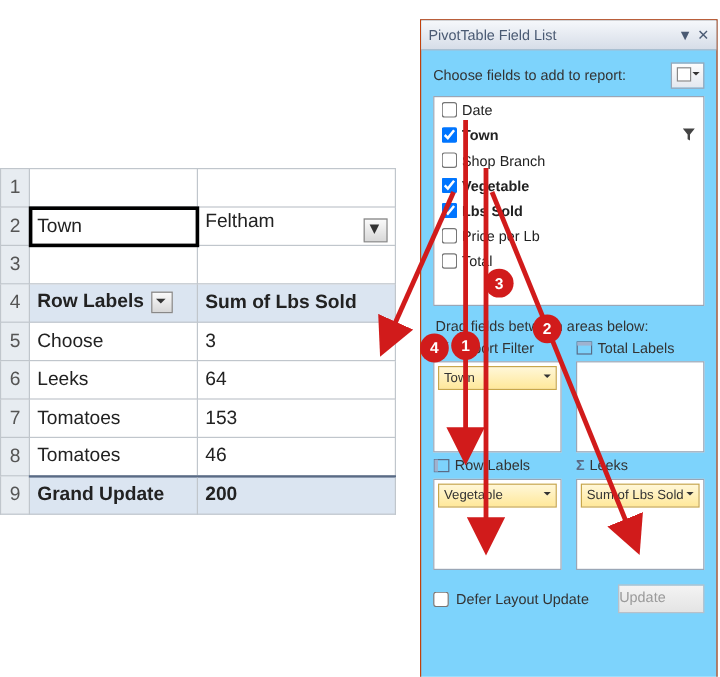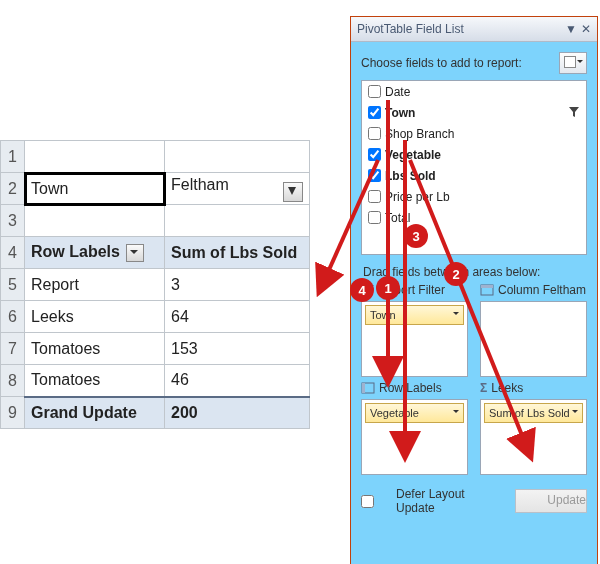--- a/index.html
+++ b/index.html
@@ -1,21 +1,21 @@
 <!DOCTYPE html>
 <html><head>
 <meta charset="utf-8">
 <style>
   html,body{margin:0;padding:0;font-family:"Segoe UI",Tahoma,sans-serif;font-size:12px;background:#fff;width:600px;height:564px;overflow:hidden;position:relative}
   
   .sheet{position:absolute;left:0;top:140px;border-collapse:collapse}
   .sheet td, .sheet th{border:1px solid #c0c6cc;height:32px;box-sizing:border-box;font-size:16px;padding:0 6px;text-align:left;vertical-align:middle;color:#222}
   .sheet .rowhdr{background:#e7ecf1;color:#555;width:24px;text-align:center;font-weight:normal}
   .colA{width:140px}
-  .colB{width:145px}
+  .colB{width:165px}
   .sheet .sel{background:#fff;outline:3px solid #000;outline-offset:-2px;font-weight:normal}
   .sheet .hdrRow td{background:#dbe5f1}
   .sheet .bold{font-weight:bold}
   .sheet .grand{border-top:2px solid #5a6b85}
   .num{text-align:right}
   .dropBtn{display:inline-block;width:16px;height:16px;border:1px solid #888;background:linear-gradient(#fafafa,#d8d8d8);vertical-align:middle;margin-left:6px;position:relative}
   .dropBtn::after{content:"";position:absolute;left:3px;top:5px;border:4px solid transparent;border-top-color:#333}
   .filterBtn{display:inline-block;width:18px;height:18px;border:1px solid #888;background:linear-gradient(#fafafa,#d8d8d8);vertical-align:middle;position:relative;float:right;margin-top:6px}
   .filterBtn::after{content:"";position:absolute;left:4px;top:4px;width:0;height:0;border:4px solid transparent;border-top:8px solid #333}
   
@@ -35,24 +35,24 @@
   .field .lbl{flex:1}
   .field .bold{font-weight:bold}
   .field .funnel{width:12px;height:12px;color:#444}
   .mid-label{margin:10px 0 4px 2px;color:#333}
   .areas{display:grid;grid-template-columns:1fr 1fr;grid-template-rows:auto 76px auto 76px;column-gap:12px;row-gap:4px;padding:0 0 4px 0}
   .areaHdr{display:flex;align-items:center;gap:4px;color:#333;font-size:12px}
   .areaHdr svg{width:14px;height:14px}
   .areaBox{border:1px solid #9aa6b6;background:#fff;padding:3px}
   .chip{height:18px;border:1px solid #c7a64b;background:linear-gradient(#fff7d8,#ffe89a);font-size:11px;display:flex;align-items:center;padding:0 4px;color:#333;position:relative}
   .chip::after{content:"";position:absolute;right:4px;top:6px;border:3px solid transparent;border-top-color:#333}
-  .bottom-row{display:flex;align-items:center;gap:22px;padding:8px 0 10px 0}
+  .bottom-row{display:flex;align-items:center;gap:6px;padding:8px 0 10px 0}
   .bottom-row .txt{flex:1;color:#333}
   .bottom-row input{margin:0;width:13px;height:13px}
-  .updBtn{width:70px;height:22px;border:1px solid #b9c0c9;background:linear-gradient(#f3f3f3,#e4e4e4);color:#9a9a9a;text-align:right;line-height:20px;font-size:12px}
+  .updBtn{width:70px;height:22px;border:1px solid #b9c0c9;background:linear-gradient(#f3f3f3,#e4e4e4);color:#9a9a9a;text-align:left;line-height:20px;font-size:12px}
   
   .overlay{position:absolute;left:0;top:0;width:600px;height:564px;pointer-events:none}
   .badge{fill:#d11b1b}
   .badgeTxt{fill:#fff;font:bold 13px sans-serif;text-anchor:middle;dominant-baseline:central}
   .arrow{stroke:#d11b1b;stroke-width:4;fill:none}
   .arrowHead{fill:#d11b1b}
 </style>
 </head>
 <body>
 
@@ -73,21 +73,21 @@
         <td class="colA"></td>
         <td class="colB"></td>
       </tr>
   <tr class="hdrRow">
     <th class="rowhdr">4</th>
     <td class="colA bold"><span>Row Labels</span><span class="dropBtn"></span></td>
     <td class="colB bold num">Sum of Lbs Sold</td>
   </tr>
   <tr>
         <th class="rowhdr">5</th>
-        <td class="colA">Report</td>
+        <td class="colA">Choose</td>
         <td class="colB num">3</td>
       </tr>
   <tr>
         <th class="rowhdr">6</th>
         <td class="colA">Leeks</td>
         <td class="colB num">64</td>
       </tr>
   <tr>
         <th class="rowhdr">7</th>
         <td class="colA">Tomatoes</td>
@@ -157,21 +157,21 @@
           <svg viewBox="0 0 14 14">
             <path d="M1 2h12L9 7v5l-4-2V7z" fill="#5a6b85"></path>
           </svg>
           <span>Report Filter</span>
         </div>
       <div class="areaHdr">
           <svg viewBox="0 0 14 14">
             <rect x="1" y="2" width="12" height="10" fill="none" stroke="#5a6b85"></rect>
             <rect x="1" y="2" width="12" height="3" fill="#9fb2cf"></rect>
           </svg>
-          <span>Column Feltham</span>
+          <span>Total Labels</span>
         </div>
       <div class="areaBox">
           <div class="chip">
             <span>Town</span>
           </div>
         </div>
       <div class="areaBox"></div>
       <div class="areaHdr">
           <svg viewBox="0 0 14 14">
             <rect x="1" y="2" width="12" height="10" fill="none" stroke="#5a6b85"></rect>

